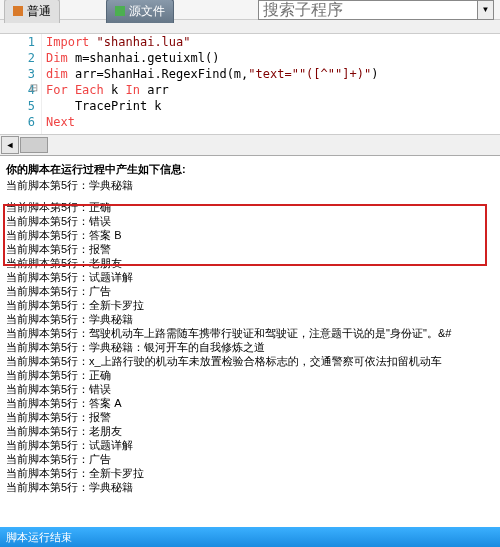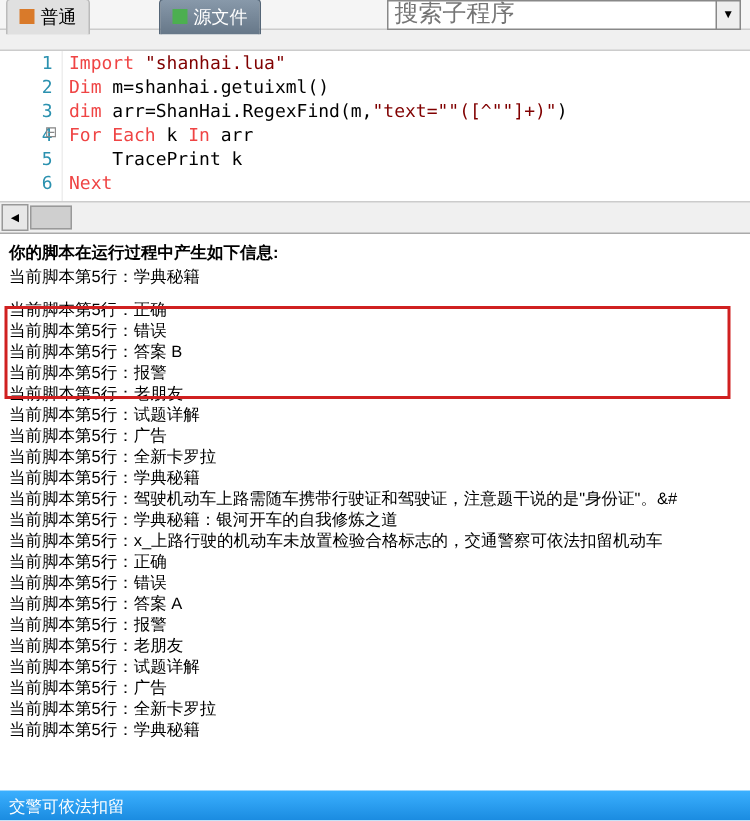--- a/index.html
+++ b/index.html
@@ -93,14 +93,14 @@
       <div class="output-line">当前脚本第5行：老朋友</div>
       <div class="output-line">当前脚本第5行：试题详解</div>
       <div class="output-line">当前脚本第5行：广告</div>
       <div class="output-line">当前脚本第5行：全新卡罗拉</div>
       <div class="output-line">当前脚本第5行：学典秘籍</div>
     </div>
   <div class="red-box"></div>
 </div>
 
 <div class="status-bar">
-  <span>交警可依法扣留</span>
+  <span>脚本运行结束</span>
 </div>
 
 </body></html>

